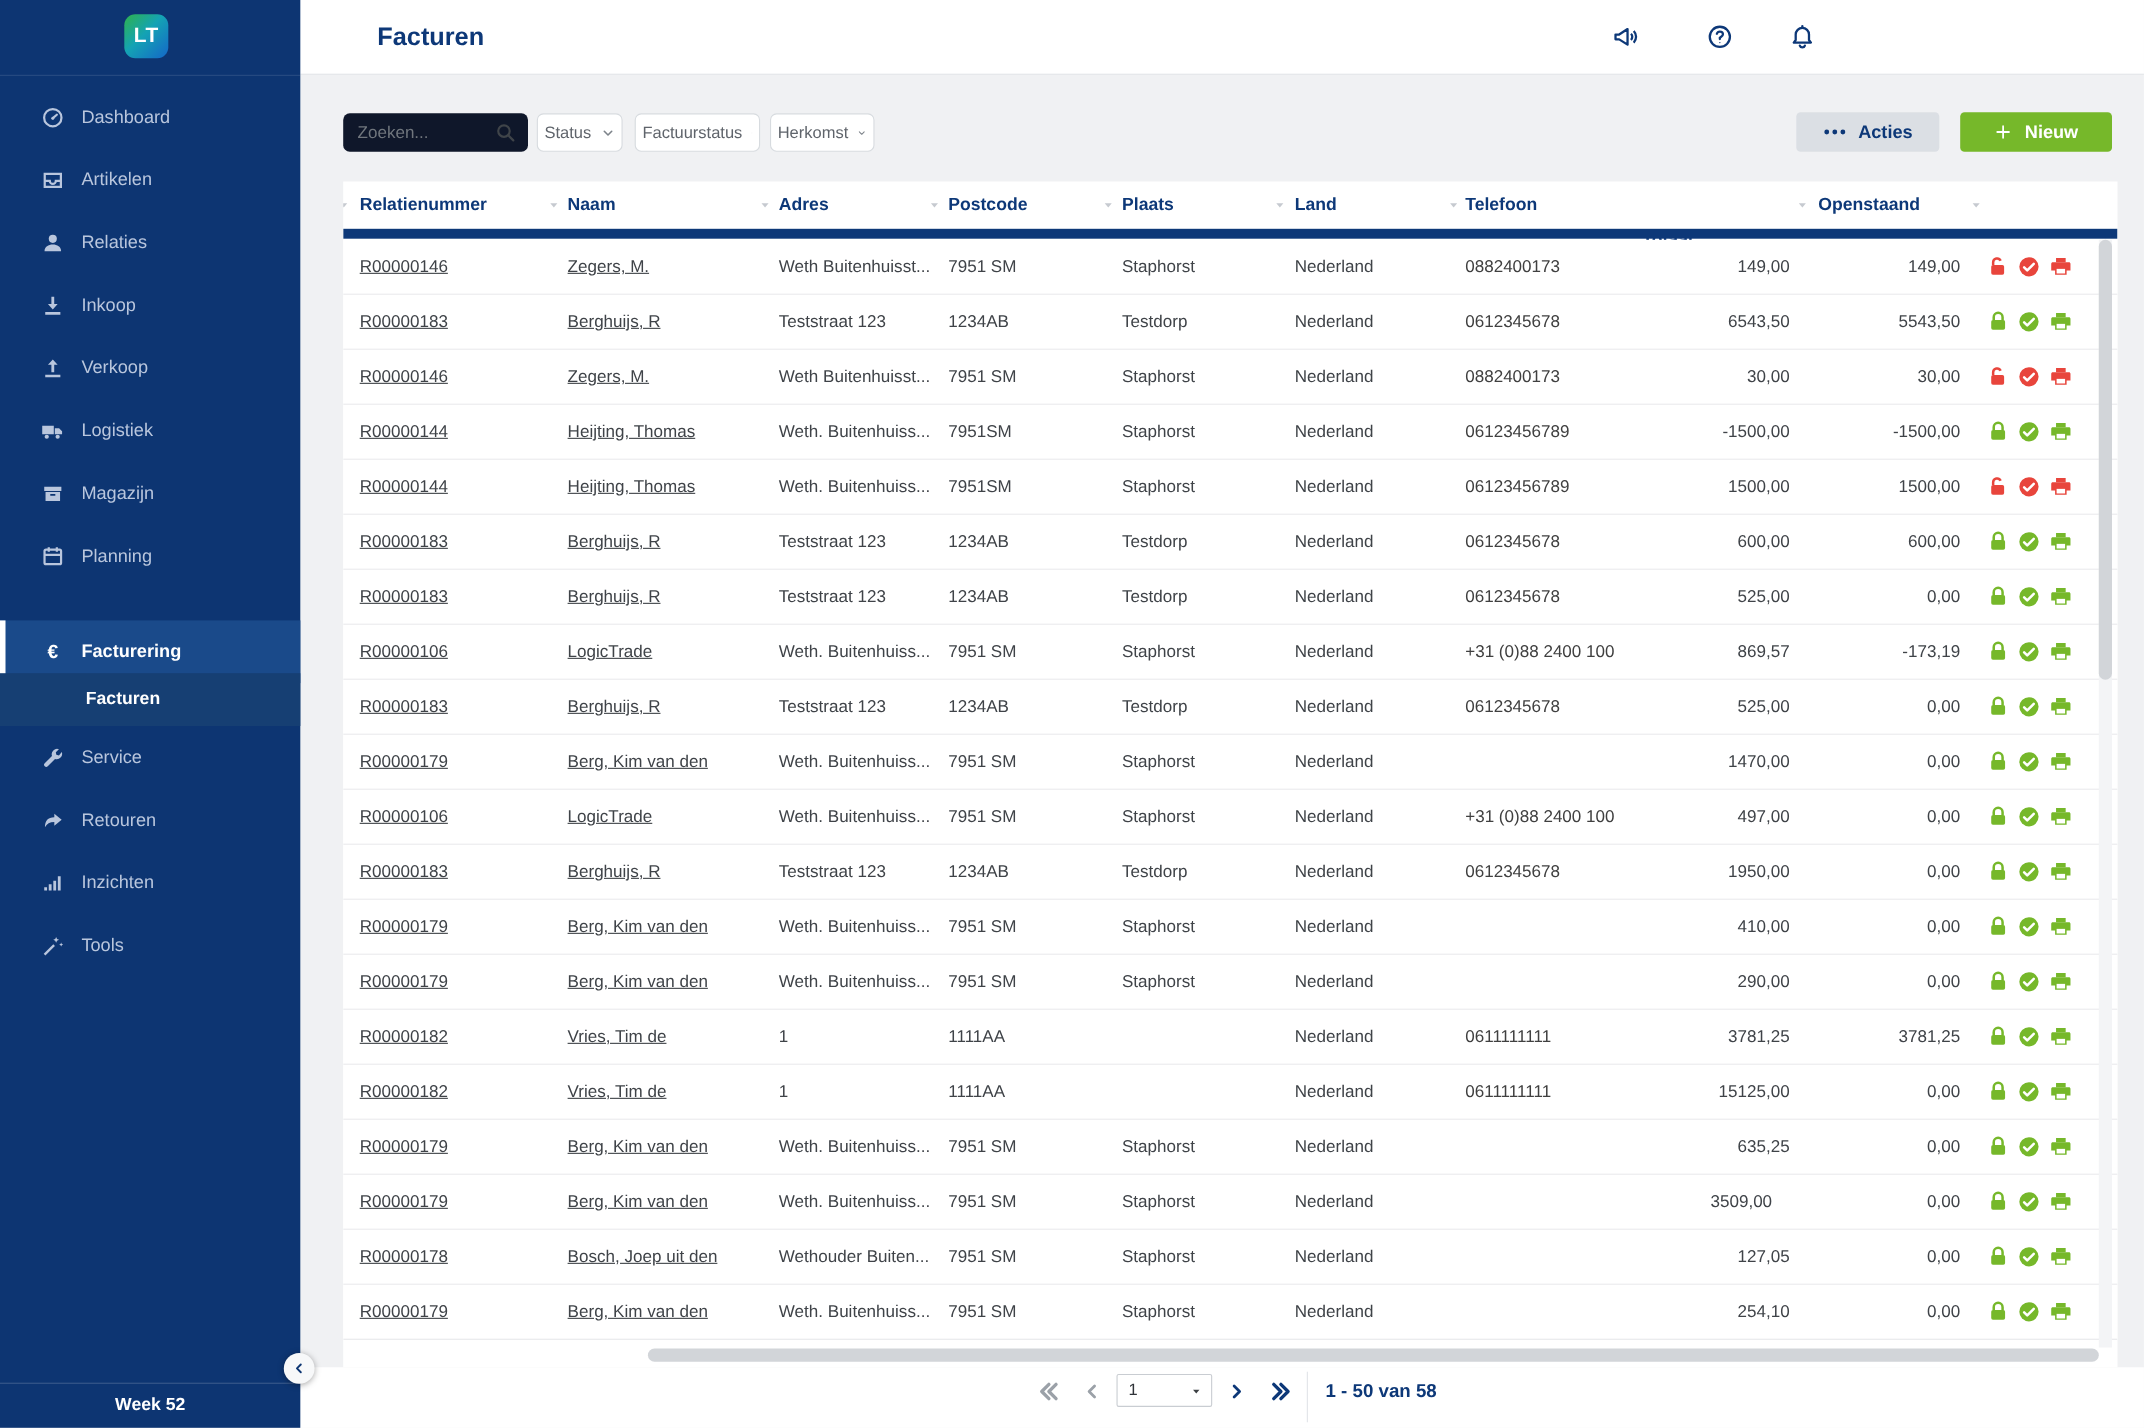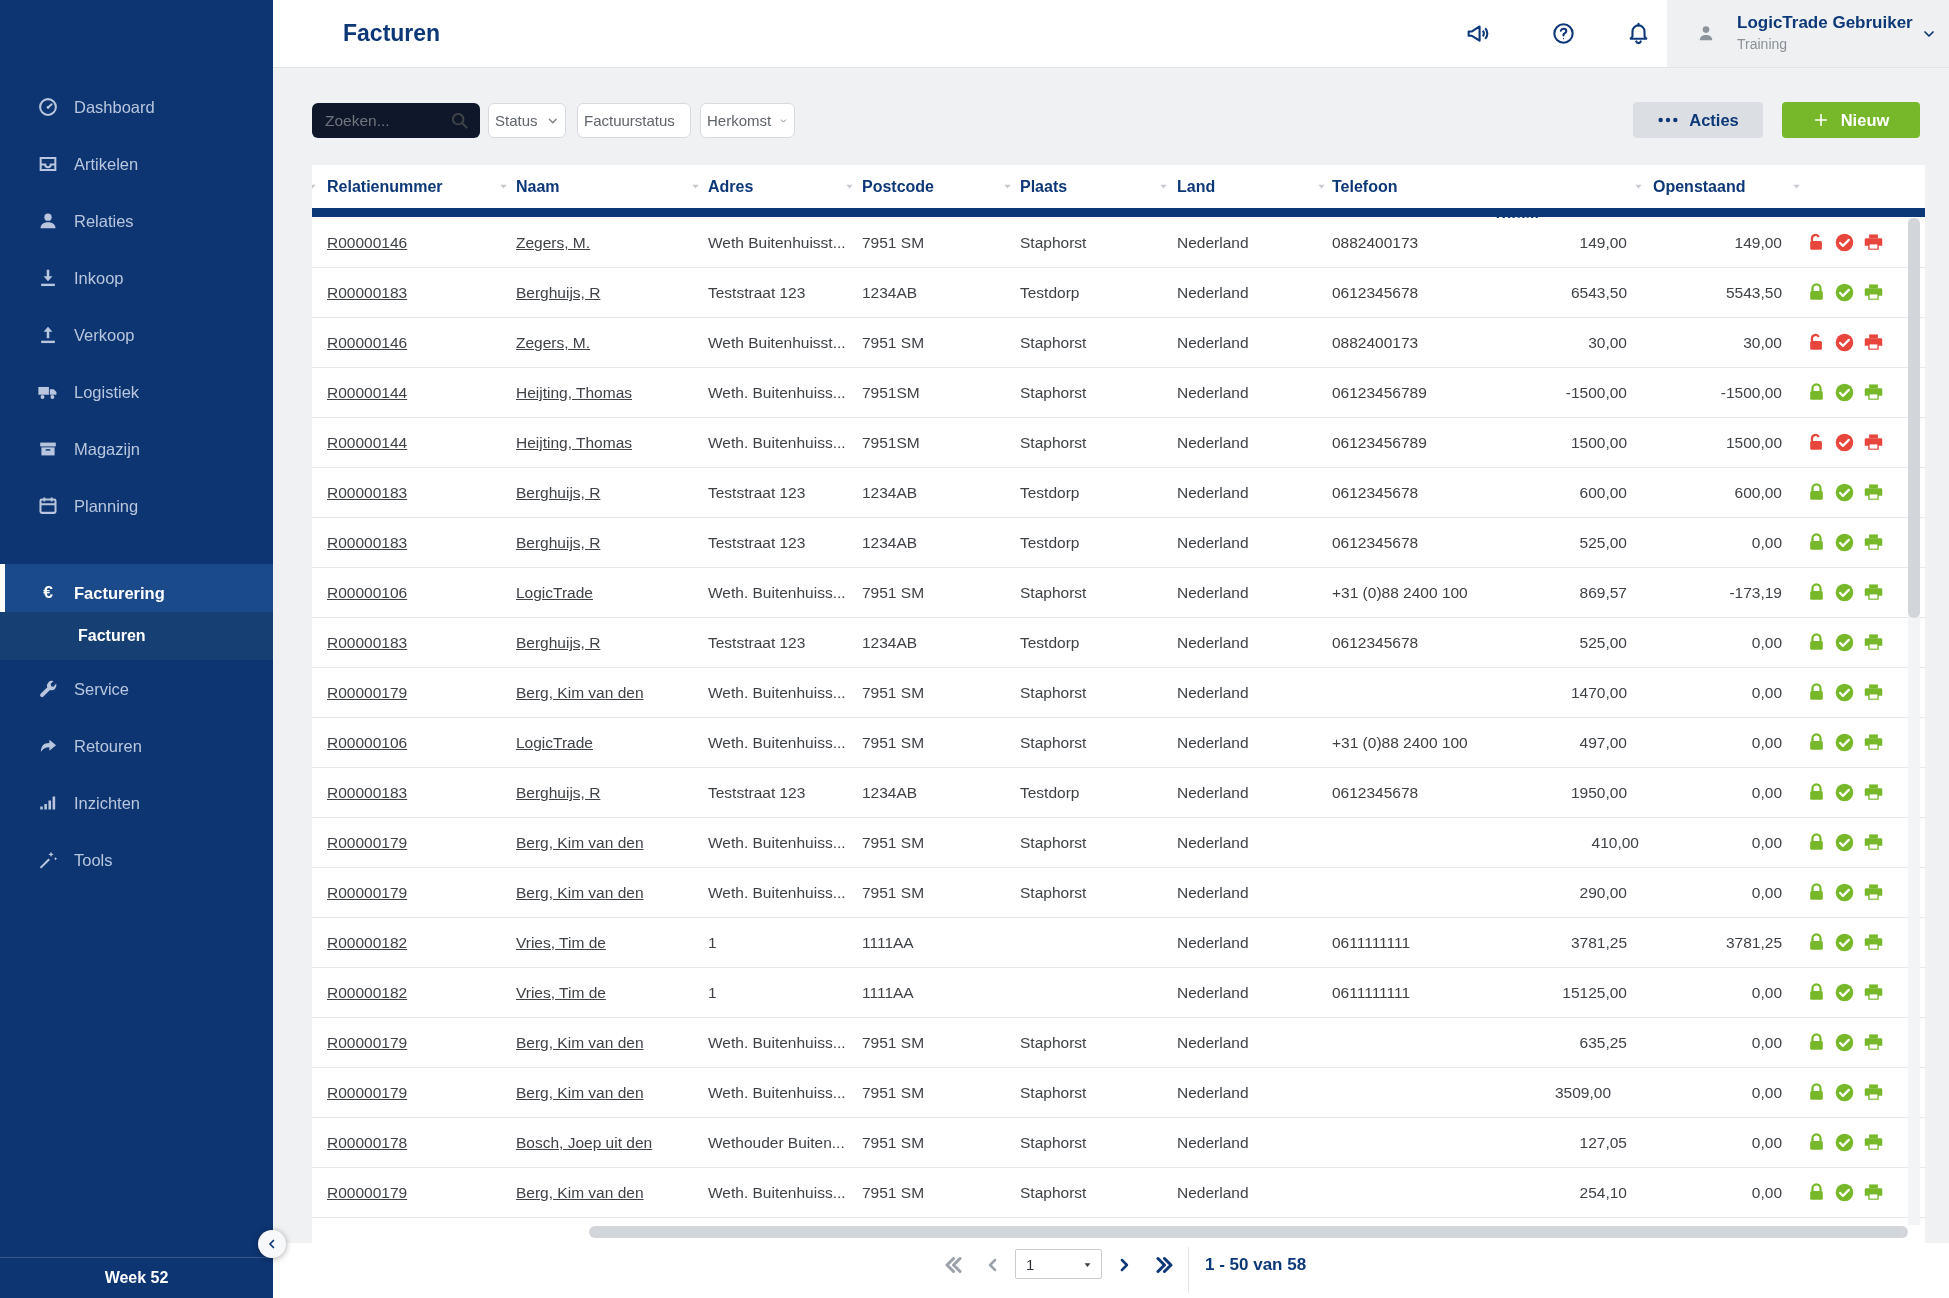--- a/index.html
+++ b/index.html
@@ -84,20 +84,23 @@
   .pg-select .sc{position:absolute;right:8px;top:10px;width:11px;height:10px;color:#3c4043}
   .pg-next{left:841px;top:11px;width:20px;height:22px;color:#0d3878}
   .pg-last{left:878px;top:9px;width:28px;height:26px;color:#0d3878}
   .pg-divider{position:absolute;left:915px;top:4px;width:1px;height:46px;background:#e1e4e8}
   .pg-range{position:absolute;left:932px;top:0;height:44px;display:flex;align-items:center;font-size:17px;font-weight:bold;color:#0d3878}
 </style>
 </head>
 <body>
 
 <aside class="sidebar">
+  <div class="logo-band">
+    <div class="logo">LT</div>
+  </div>
   <nav id="menu">
       <div class="menu-item" style="top: 78px;">
         <span class="mi-icon">
           <svg viewBox="0 0 24 24">
             <circle cx="12" cy="12" r="8.6" fill="none" stroke="currentColor" stroke-width="2.2"></circle>
             <path d="M12 12.5l4-3.4" stroke="currentColor" stroke-width="2.2" stroke-linecap="round" fill="none"></path>
             <circle cx="12" cy="12.5" r="1.5" fill="currentColor"></circle>
           </svg>
         </span>
         <span class="mi-label">Dashboard</span>
@@ -240,35 +243,20 @@
         <circle cx="12" cy="17" r="0.6" fill="currentColor" stroke="none"></circle>
       </svg>
     </span>
   <span class="top-icon ti-bell">
       <svg viewBox="0 0 24 24" fill="none" stroke="currentColor" stroke-width="2">
         <path d="M12 4.2a5.8 5.8 0 0 0-5.8 5.8v4.8L4.5 17h15l-1.7-2.2V10A5.8 5.8 0 0 0 12 4.2z" stroke-linejoin="round"></path>
         <path d="M12 4.2V2.6" stroke-linecap="round"></path>
         <path d="M9.8 19.6a2.3 2.3 0 0 0 4.4 0" stroke-linecap="round"></path>
       </svg>
     </span>
-  <div class="user-block">
-    <span class="user-avatar">
-        <svg viewBox="0 0 24 24" fill="currentColor">
-          <circle cx="12" cy="8.3" r="3.6"></circle>
-          <path d="M5.2 19.8c0-3.7 3-5.7 6.8-5.7s6.8 2 6.8 5.7z"></path>
-        </svg>
-      </span>
-    <div class="user-name">LogicTrade Gebruiker</div>
-    <div class="user-sub">Training</div>
-    <span class="user-caret">
-        <svg viewBox="0 0 24 24" fill="none" stroke="currentColor" stroke-width="2.6" stroke-linecap="round" stroke-linejoin="round">
-          <path d="M6 9l6 6 6-6"></path>
-        </svg>
-      </span>
-  </div>
 </header>
 
 <div class="search-box">
   <span class="search-ph">Zoeken...</span>
   <span class="search-ic">
       <svg viewBox="0 0 24 24" fill="none" stroke="currentColor" stroke-width="2.5">
         <circle cx="10.3" cy="10.3" r="6.6"></circle>
         <path d="M15.2 15.2L21 21" stroke-linecap="round"></path>
       </svg>
     </span>
@@ -738,21 +726,21 @@
         </span>
   </div>
       <div class="trow" style="top: 600px;">
     <span class="cell link c-relatienummer" style="left: 15px; width: 180px;">R00000179</span>
     <span class="cell link c-naam" style="left: 204px; width: 185px;">Berg, Kim van den</span>
     <span class="cell c-adres" style="left: 396px; width: 148px;">Weth. Buitenhuiss...</span>
     <span class="cell c-postcode" style="left: 550px; width: 150px;">7951 SM</span>
     <span class="cell c-plaats" style="left: 708px; width: 150px;">Staphorst</span>
     <span class="cell c-land" style="left: 865px; width: 148px;">Nederland</span>
     <span class="cell tel c-telefoon" style="left: 1020px; width: 210px;"></span>
-    <span class="cell num c-totaal" style="right: 286px; width: 150px;">410,00</span>
+    <span class="cell num c-totaal" style="right: 298px; width: 150px;">410,00</span>
     <span class="cell num c-openstaand" style="right: 143px; width: 150px;">0,00</span>
     <span class="ricon ic-lock st-green" style="left: 1494px;">
           <svg viewBox="0 0 24 24">
             <path d="M7.4 10.3v-3a4.6 4.6 0 0 1 9.2 0v3" fill="none" stroke="currentColor" stroke-width="2.6"></path>
             <rect x="4.8" y="10.3" width="14.4" height="10" rx="1.8" fill="currentColor"></rect>
           </svg>
         </span>
     <span class="ricon ic-check st-green" style="left: 1522px;">
           <svg viewBox="0 0 24 24">
             <circle cx="12" cy="12" r="10" fill="currentColor"></circle>

